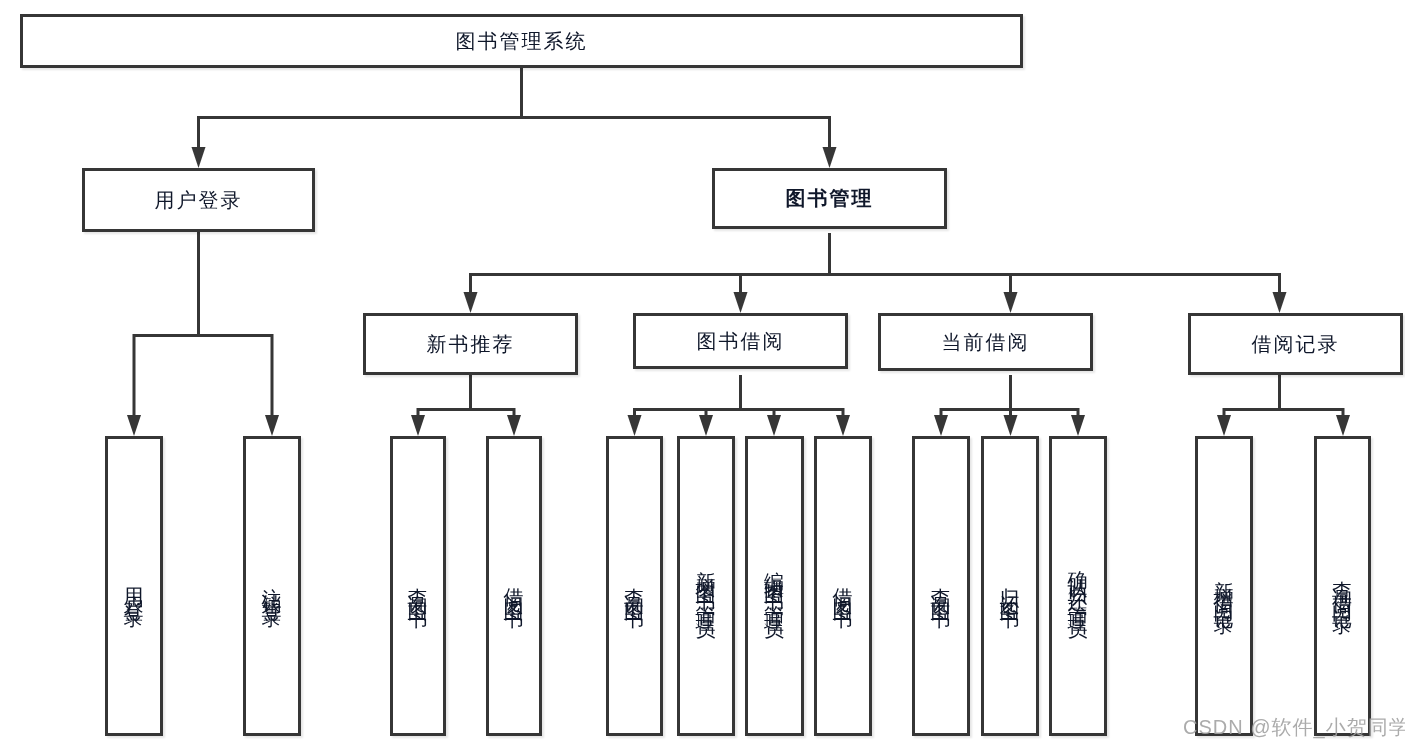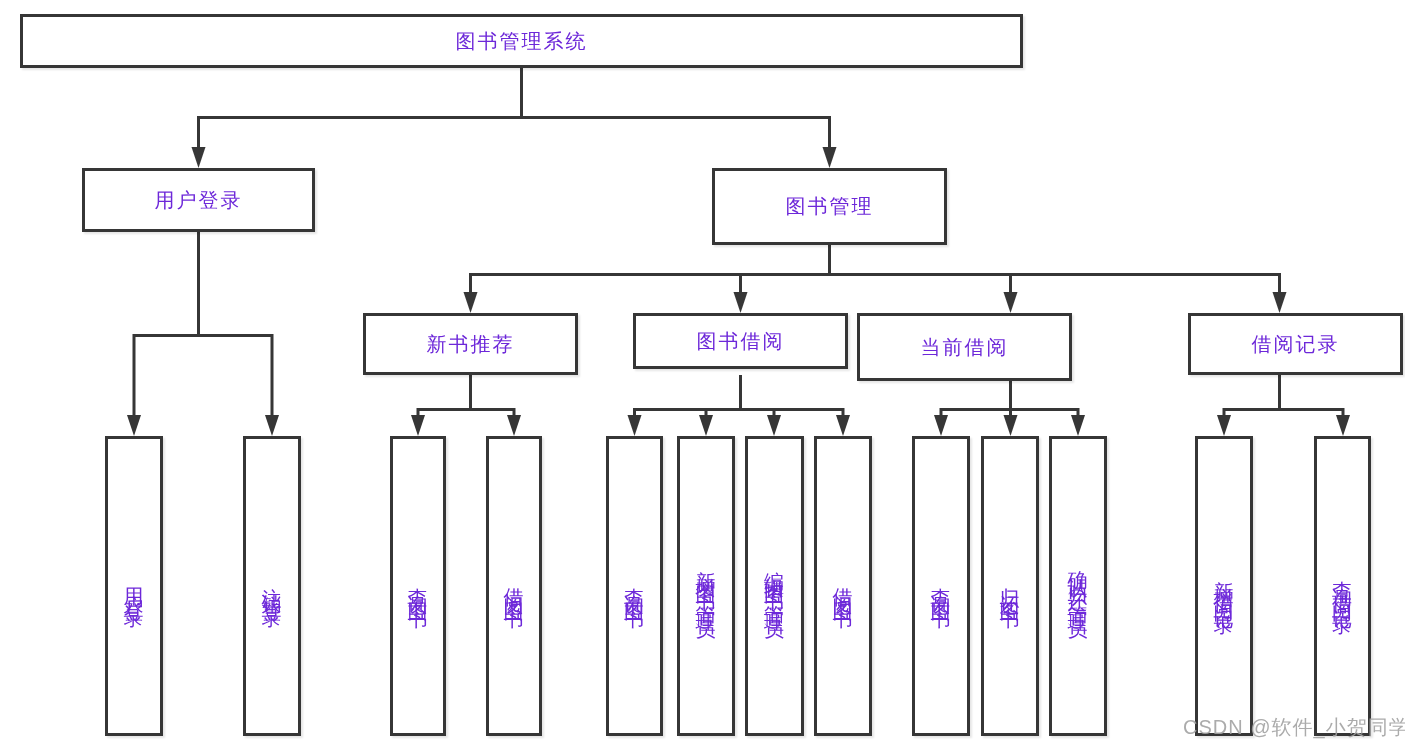--- a/index.html
+++ b/index.html
@@ -14,21 +14,21 @@
   .wires {
     position: absolute;
     left: 0; top: 0;
     pointer-events: none;
   }
   .node {
     position: absolute;
     box-sizing: border-box;
     border: 3px solid #363636;
     background: #ffffff;
-    color: #6d28d9;
+    color: #0f172a;
     display: flex;
     align-items: center;
     justify-content: center;
     box-shadow: 2px 2px 2px rgba(0,0,0,0.10);
     text-align: center;
   }
   .h-node {
     font-size: 20px;
     letter-spacing: 2px;
     white-space: nowrap;
@@ -112,25 +112,25 @@
       <polygon points="1003.5,415 1017.5,415 1010.5,436"></polygon>
       <polygon points="1071,415 1085,415 1078,436"></polygon>
       <polygon points="1217,415 1231,415 1224,436"></polygon>
       <polygon points="1336,415 1350,415 1343,436"></polygon>
     </g>
   </svg>
 
   <div class="node h-node" style="left:20px; top:14px; width:1003px; height:54px;">图书管理系统</div>
 
   <div class="node h-node" style="left:82px; top:168px; width:233px; height:64px;">用户登录</div>
-  <div class="node h-node" style="left:712px; top:168px; width:235px; height:77px;">图书管理</div>
+  <div class="node h-node" style="left:712px; top:168px; width:235px; height:61px;font-weight:bold;">图书管理</div>
 
   <div class="node h-node" style="left:363px; top:313px; width:215px; height:62px;">新书推荐</div>
   <div class="node h-node" style="left:633px; top:313px; width:215px; height:56px;">图书借阅</div>
-  <div class="node h-node" style="left:857px; top:313px; width:215px; height:68px;">当前借阅</div>
+  <div class="node h-node" style="left:878px; top:313px; width:215px; height:58px;">当前借阅</div>
   <div class="node h-node" style="left:1172px; top:313px; width:215px; height:62px;margin-left:16px;">借阅记录</div>
 
   <div class="node v-node" style="left:105px; top:436px; width:58px; height:300px;">用户登录</div>
   <div class="node v-node" style="left:243px; top:436px; width:58px; height:300px;">注销登录</div>
 
   <div class="node v-node" style="left:390px; top:436px; width:56px; height:300px;">查询图书</div>
   <div class="node v-node" style="left:486px; top:436px; width:56px; height:300px;">借阅图书</div>
 
   <div class="node v-node" style="left:606px; top:436px; width:57px; height:300px;">查询图书</div>
   <div class="node v-node" style="left:677px; top:436px; width:58px; height:300px;">新增图书（管理员）</div>

